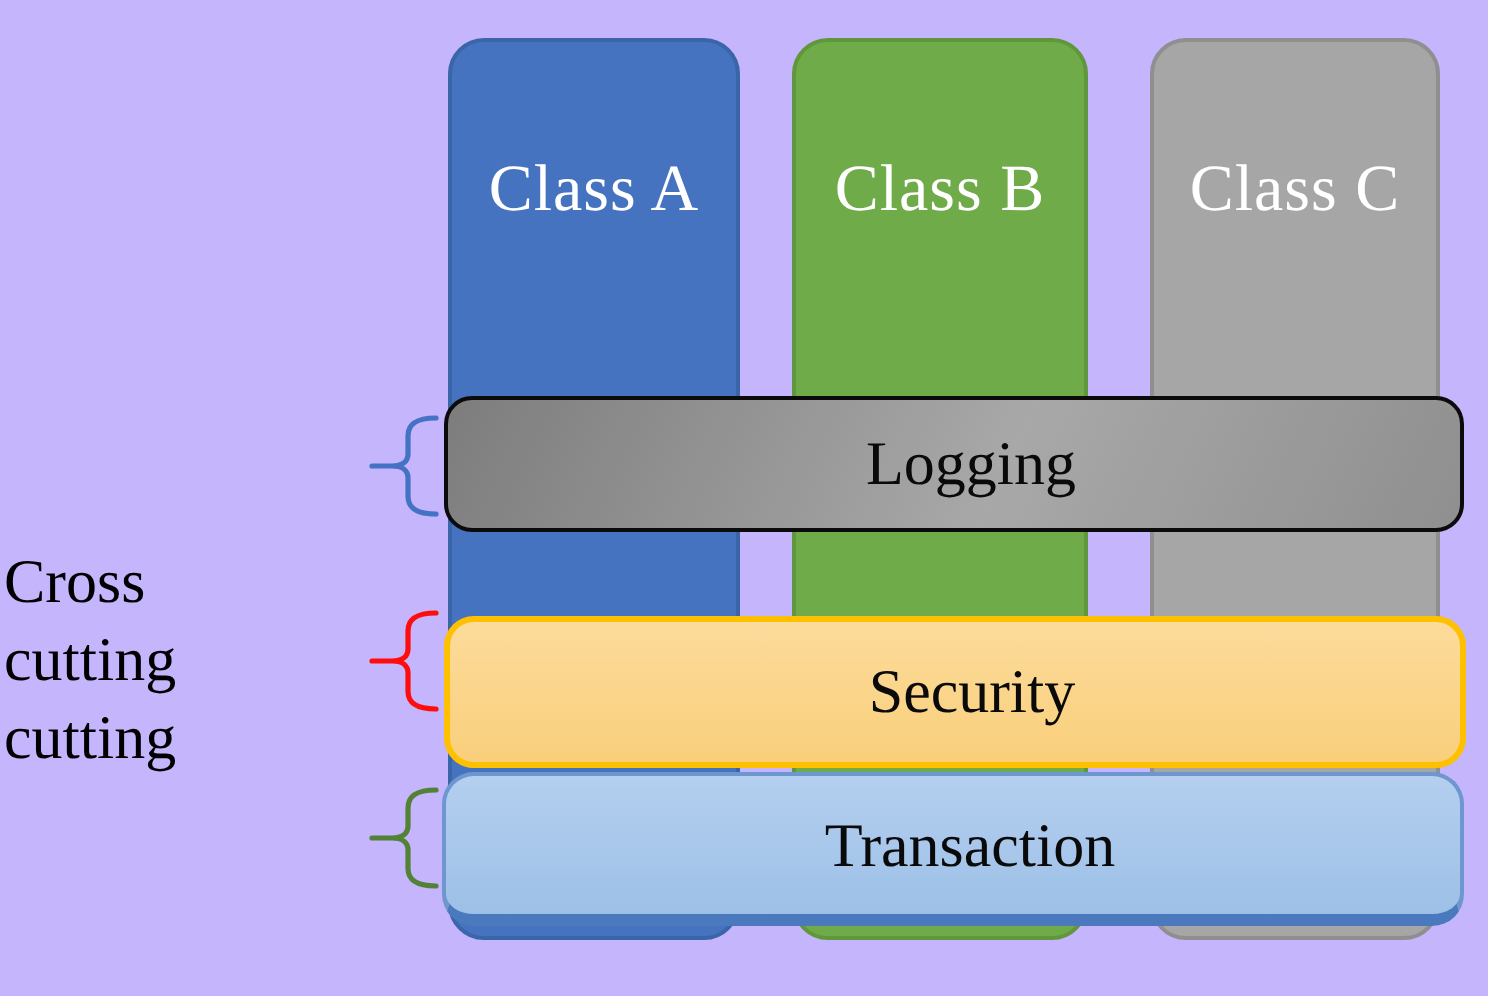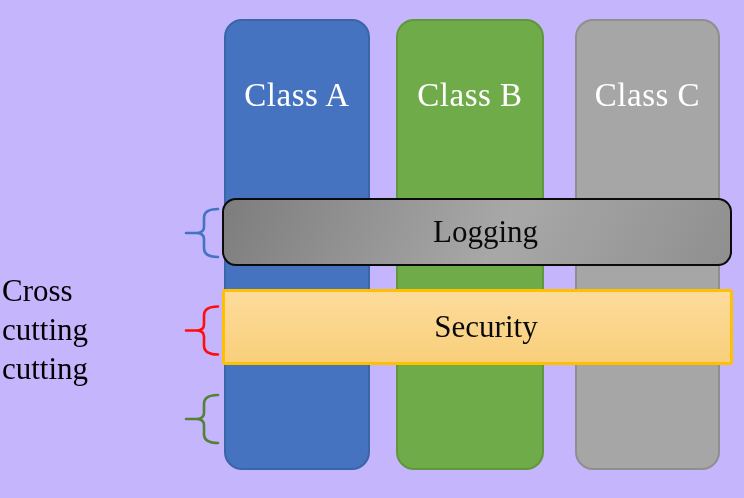--- a/index.html
+++ b/index.html
@@ -20,22 +20,22 @@
   .bar{
     position:absolute;z-index:2;display:flex;align-items:center;justify-content:center;
     font-size:31px;color:#0a0a0a;padding-left:17px;
   }
   .bar-logging{
     left:222px;top:198px;width:489px;height:64px;
     border:2.5px solid #0b0b0b;border-radius:14px;
     background:linear-gradient(115deg,#7d7d7d 0%,#a8a8a8 55%,#8f8f8f 100%);
   }
   .bar-security{
-    left:222px;top:289px;width:488px;height:70px;
-    border:3px solid #FFC000;border-radius:3px;
+    left:222px;top:308px;width:488px;height:70px;
+    border:3px solid #FFC000;border-radius:15px;
     background:linear-gradient(to bottom,#FCDB9B,#F9CF7B);
     justify-content:center;
   }
   .bar-transaction{
     left:221px;top:386px;width:490px;height:69px;
     border:2px solid #6E96CF;border-bottom:6px solid #4A79BD;border-radius:16px;
     background:linear-gradient(to bottom,#B4CFEF,#9DC0E7);
   }
   
   .brace{position:absolute;width:36px;z-index:3;}
@@ -63,20 +63,23 @@
   <div class="col col-c">
     <div class="col-label">Class C</div>
   </div>
 
   <div class="bar bar-logging">
     <span>Logging</span>
   </div>
   <div class="bar bar-security">
     <span>Security</span>
   </div>
+  <div class="bar bar-transaction">
+    <span>Transaction</span>
+  </div>
 
   <div class="brace brace-logging">
     <svg viewBox="0 0 36 52">
       <path d="M 34 2 C 24 2 20 5 20 11 L 20 20 C 20 24 17 26 12 26 L 2 26 L 12 26 C 17 26 20 28 20 32 L 20 41 C 20 47 24 50 34 50" fill="none" stroke-width="2.6" stroke-linecap="round" stroke-linejoin="round" stroke="#4472C4"></path>
     </svg>
   </div>
   <div class="brace brace-security">
     <svg viewBox="0 0 36 52">
       <path d="M 34 2 C 24 2 20 5 20 11 L 20 20 C 20 24 17 26 12 26 L 2 26 L 12 26 C 17 26 20 28 20 32 L 20 41 C 20 47 24 50 34 50" fill="none" stroke-width="2.6" stroke-linecap="round" stroke-linejoin="round" stroke="#FF0D0D"></path>
     </svg>

